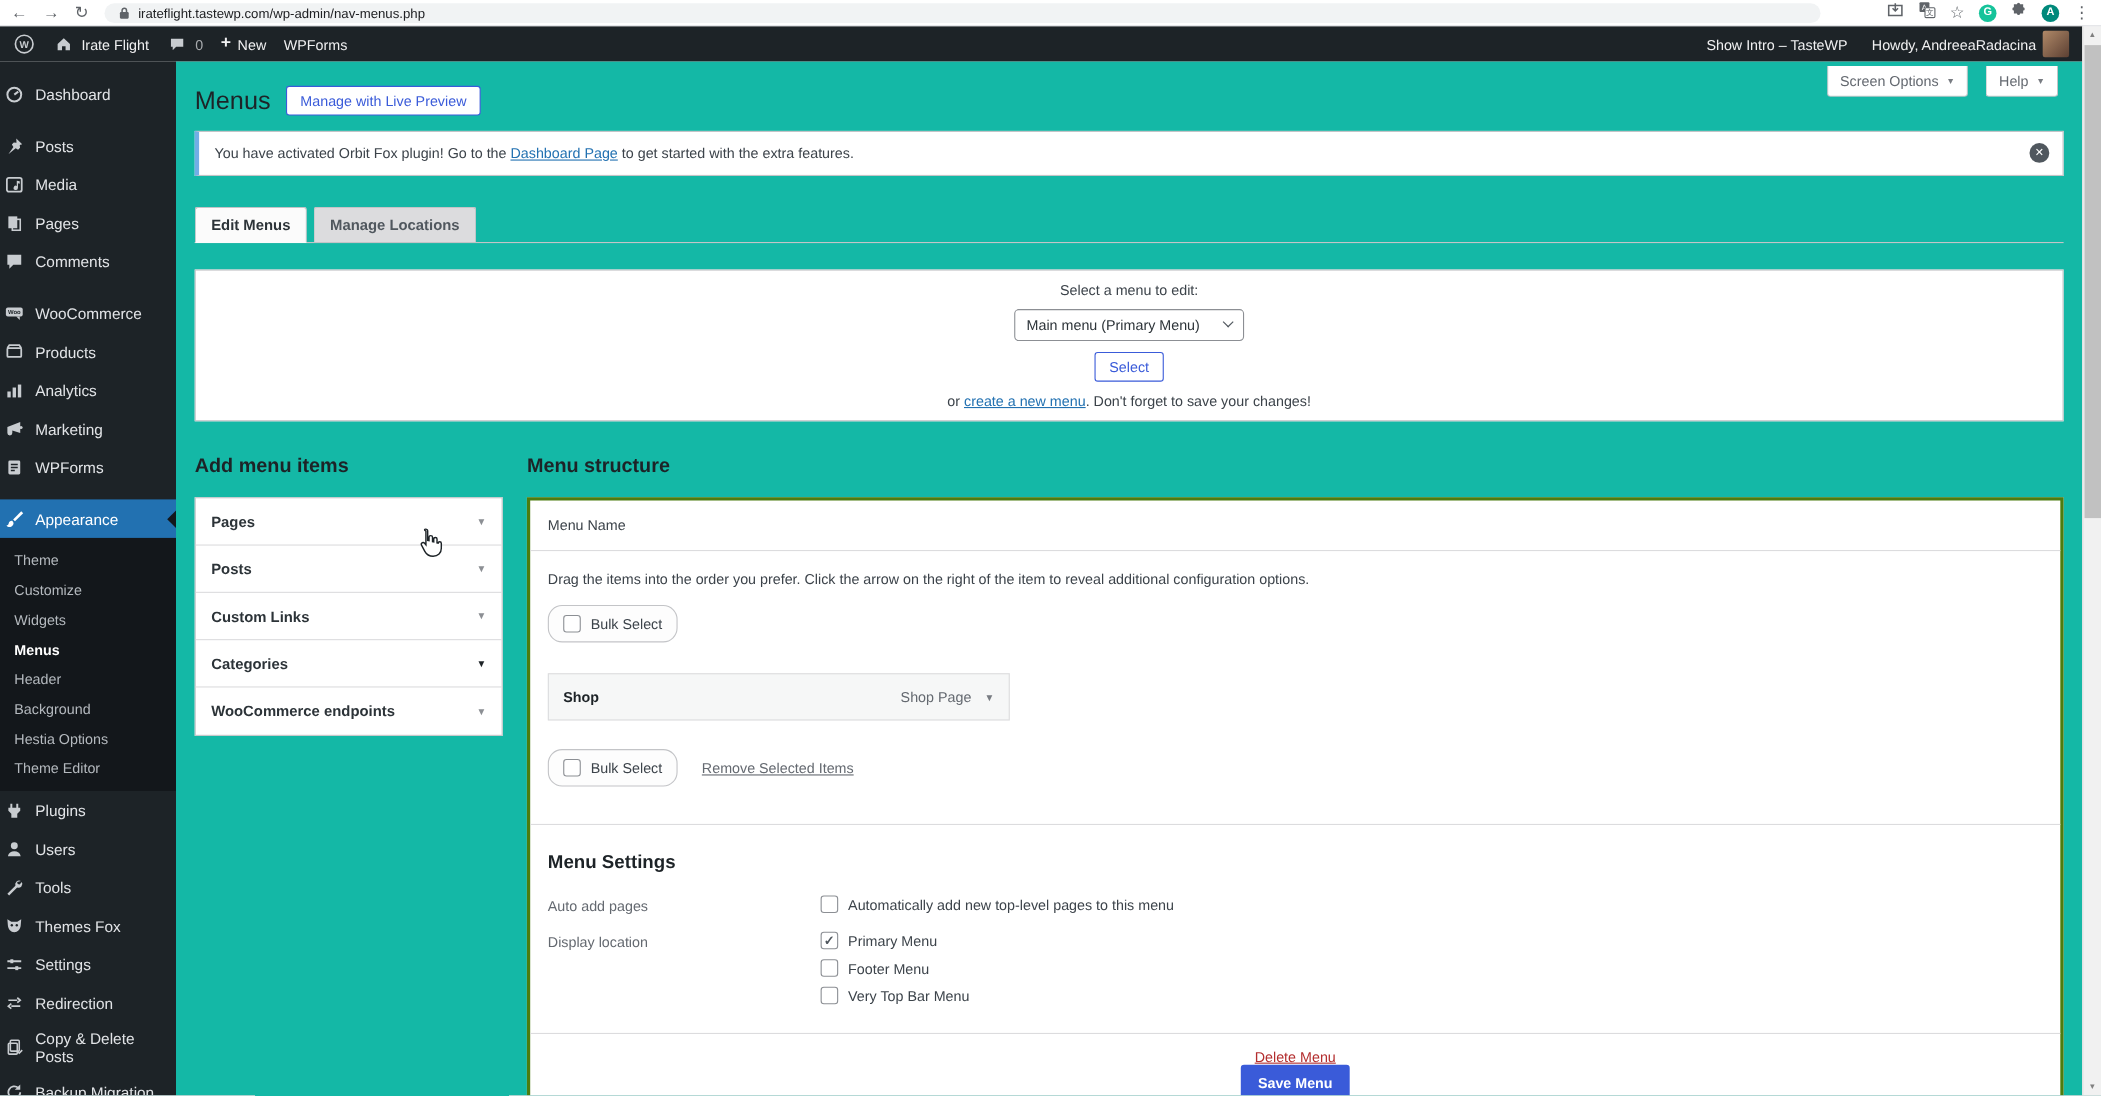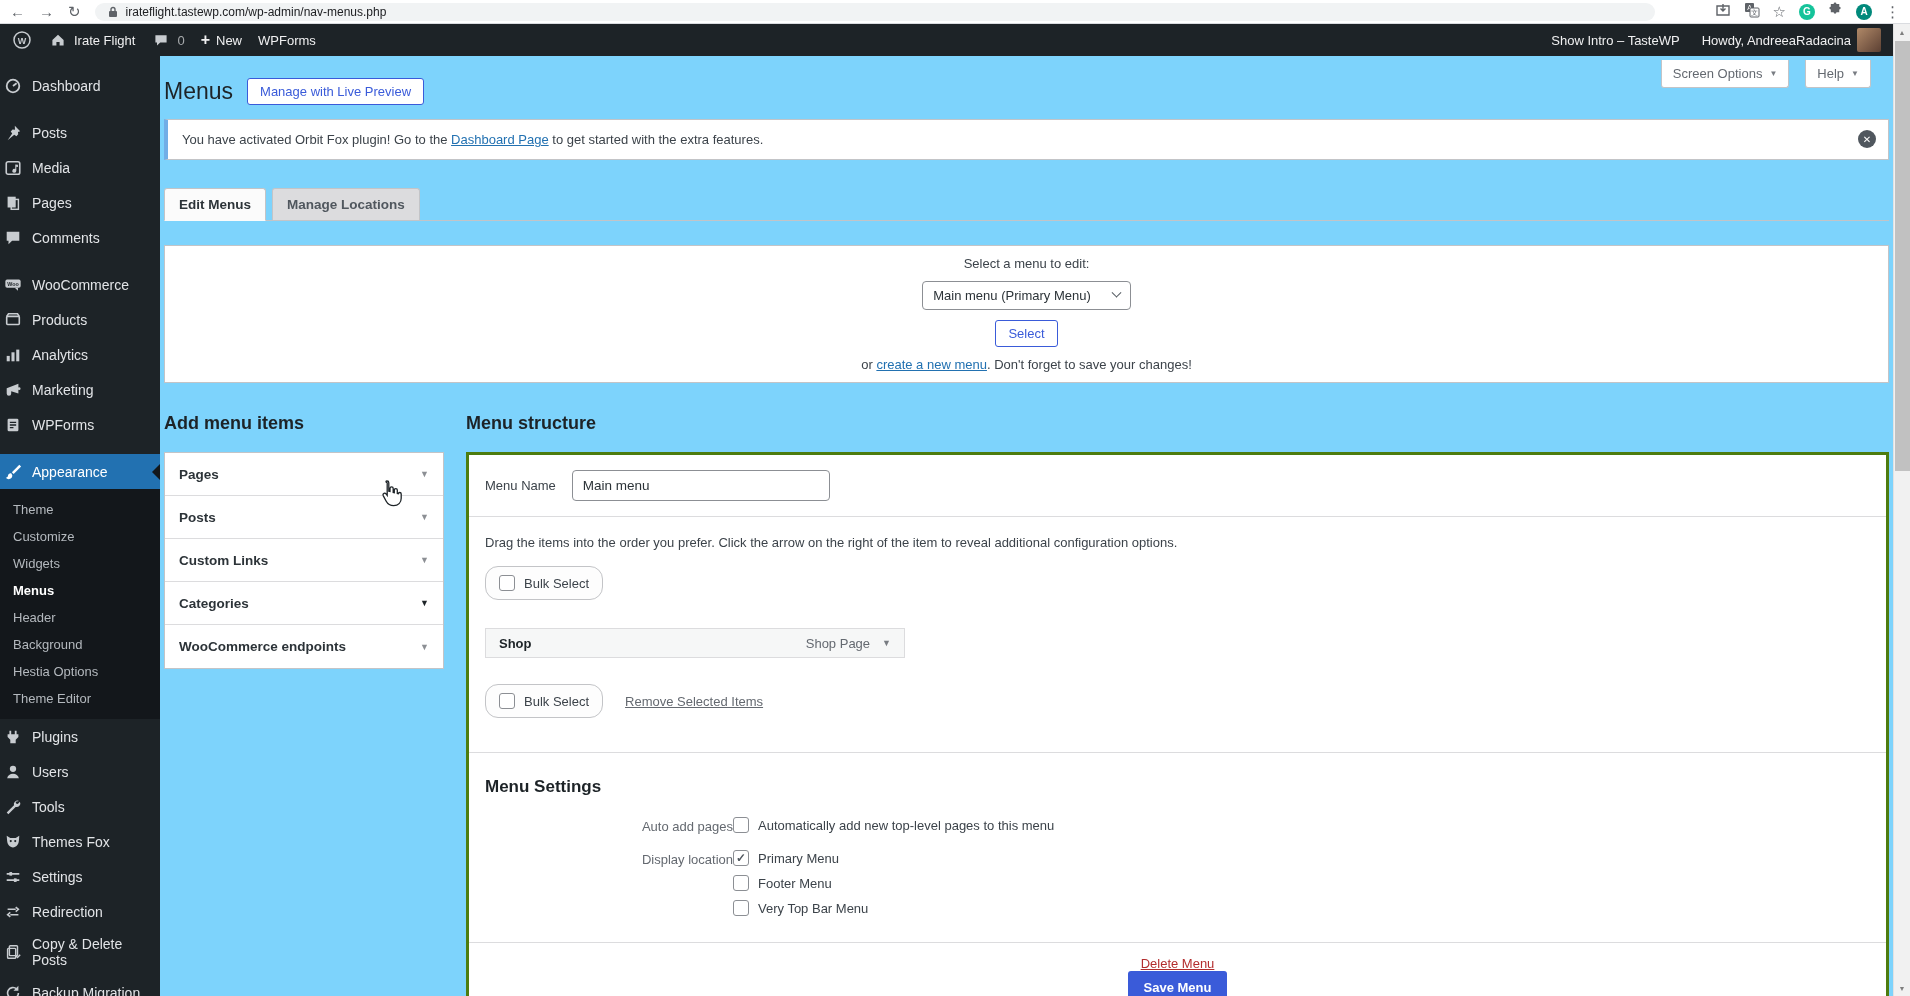--- a/index.html
+++ b/index.html
@@ -34,22 +34,22 @@
   .side-item.two-line .lbl{white-space:normal;line-height:1.15;}
   .side-sep{height:12px;}
   .side-item.active{background:#2271b1;color:#fff;position:relative;}
   .side-item.active::after{content:"";position:absolute;right:0;top:50%;margin-top:-8px;
     border:8px solid transparent;border-right:8px solid #13171b;}
   .submenu{background:#13171b;padding:7px 0;}
   .sub-item{padding:6px 10px 6px 13px;font-size:13px;color:#b4b9be;cursor:pointer;}
   .sub-item.current{color:#fff;font-weight:bold;}
   .icon20{width:20px;height:20px;flex:0 0 20px;display:flex;align-items:center;justify-content:center;}
   
-  .content{position:absolute;left:160px;top:56px;width:1733px;height:940px;background:#7dd3fc;
-    padding:0 4px;overflow:hidden;}
+  .content{position:absolute;left:160px;top:56px;width:1733px;height:940px;background:#14b8a6;
+    padding:0 17px;overflow:hidden;}
   .corner-btns{position:absolute;top:4px;right:22px;display:flex;gap:16px;}
   .corner-btn{background:#fff;border:1px solid #c3c4c7;border-top:none;border-radius:0 0 3px 3px;
     color:#646970;font-size:13px;padding:6px 11px;display:flex;align-items:center;gap:7px;cursor:pointer;}
   .tiny-arrow{font-size:8px;color:#787c82;}
   .title-row{margin-top:22px;display:flex;align-items:center;gap:14px;}
   h1{font-size:23px;font-weight:400;color:#1d2327;}
   .btn-secondary{background:#fff;border:1px solid #3a5bd9;color:#3a5bd9;border-radius:3px;
     padding:5px 12px;font-size:13px;cursor:pointer;font-family:inherit;}
   .notice{margin-top:14px;background:#fff;border:1px solid #c3c4c7;border-left:4px solid #72aee6;
     padding:12px 44px 12px 14px;font-size:13px;color:#3c434a;position:relative;}
@@ -83,31 +83,31 @@
     gap:16px;font-size:13px;color:#3c434a;}
   .ms-name-input{width:258px;height:31px;border:1px solid #8c8f94;border-radius:4px;padding:0 10px;
     font-size:13.5px;color:#2c3338;font-family:inherit;background:#fff;}
   .ms-body{padding:18px 16px 0 16px;}
   .drag-help{font-size:13px;color:#3c434a;margin-bottom:16px;}
   .bulk-box{display:inline-flex;align-items:center;gap:9px;border:1px solid #c3c4c7;background:#fdfdfd;
     border-radius:13px;padding:8px 13px;font-size:13px;color:#3c434a;cursor:pointer;}
   .cb{width:16px;height:16px;border:1px solid #8c8f94;border-radius:3px;background:#fff;flex:0 0 16px;
     display:flex;align-items:center;justify-content:center;font-size:12px;color:#50575e;cursor:pointer;}
   .cb.checked::after{content:"\2713";font-weight:bold;}
-  .menu-item-bar{margin-top:28px;width:420px;height:30px;background:#f6f7f7;border:1px solid #dcdcde;
+  .menu-item-bar{margin-top:28px;width:420px;height:43px;background:#f6f7f7;border:1px solid #dcdcde;
     display:flex;align-items:center;padding:0 13px;font-size:13px;cursor:grab;}
   .mi-title{font-weight:600;color:#1d2327;}
   .mi-right{margin-left:auto;display:flex;align-items:center;gap:12px;color:#646970;}
   .mi-arrow{font-size:9px;color:#787c82;cursor:pointer;}
   .bulk-row{margin-top:26px;display:flex;align-items:center;gap:22px;}
   .remove-link{font-size:13px;color:#646970;text-decoration:underline;}
   .settings-sep{border-top:1px solid #dcdcde;margin:34px -16px 0 -16px;}
   .settings-heading{font-size:17px;font-weight:600;color:#1d2327;margin:24px 0 20px 0;}
   .set-row{display:flex;font-size:13px;margin-bottom:16px;align-items:flex-start;}
-  .set-label{width:248px;flex:0 0 248px;color:#646970;padding-top:2px;text-align:right;}
+  .set-label{width:248px;flex:0 0 248px;color:#646970;padding-top:2px;}
   .set-controls{display:flex;flex-direction:column;gap:9px;}
   .cb-row{display:flex;align-items:center;gap:9px;color:#3c434a;cursor:pointer;}
   .ms-footer{margin-top:26px;border-top:1px solid #dcdcde;padding:13px 16px;display:flex;
     align-items:center;justify-content:space-between;flex-direction:column;}
   .delete-link{color:#b32d2e;font-size:13px;text-decoration:underline;}
   .btn-primary{background:#3a5bd9;color:#fff;border:none;border-radius:3px;padding:9px 16px;
     font-size:13px;font-weight:600;cursor:pointer;font-family:inherit;}
   
   .scrollbar{position:absolute;right:0;top:24px;width:17px;height:972px;background:#f1f1f1;
     border-left:1px solid #e2e2e2;}
@@ -455,21 +455,20 @@
             <span class="acc-arrow">▼</span>
           </div>
         </div>
       </div>
 
       <div class="col-right">
         <div class="section-heading">Menu structure</div>
         <div class="panel">
           <div class="ms-header">
             <span>Menu Name</span>
-            <input class="ms-name-input" type="text" value="Main menu" style="">
           </div>
           <div class="ms-body">
             <div class="drag-help">Drag the items into the order you prefer. Click the arrow on the right of the item to reveal additional configuration options.</div>
             <div class="bulk-box">
               <span class="cb"></span>
               <span>Bulk Select</span>
             </div>
             <div class="menu-item-bar">
               <span class="mi-title">Shop</span>
               <span class="mi-right">

